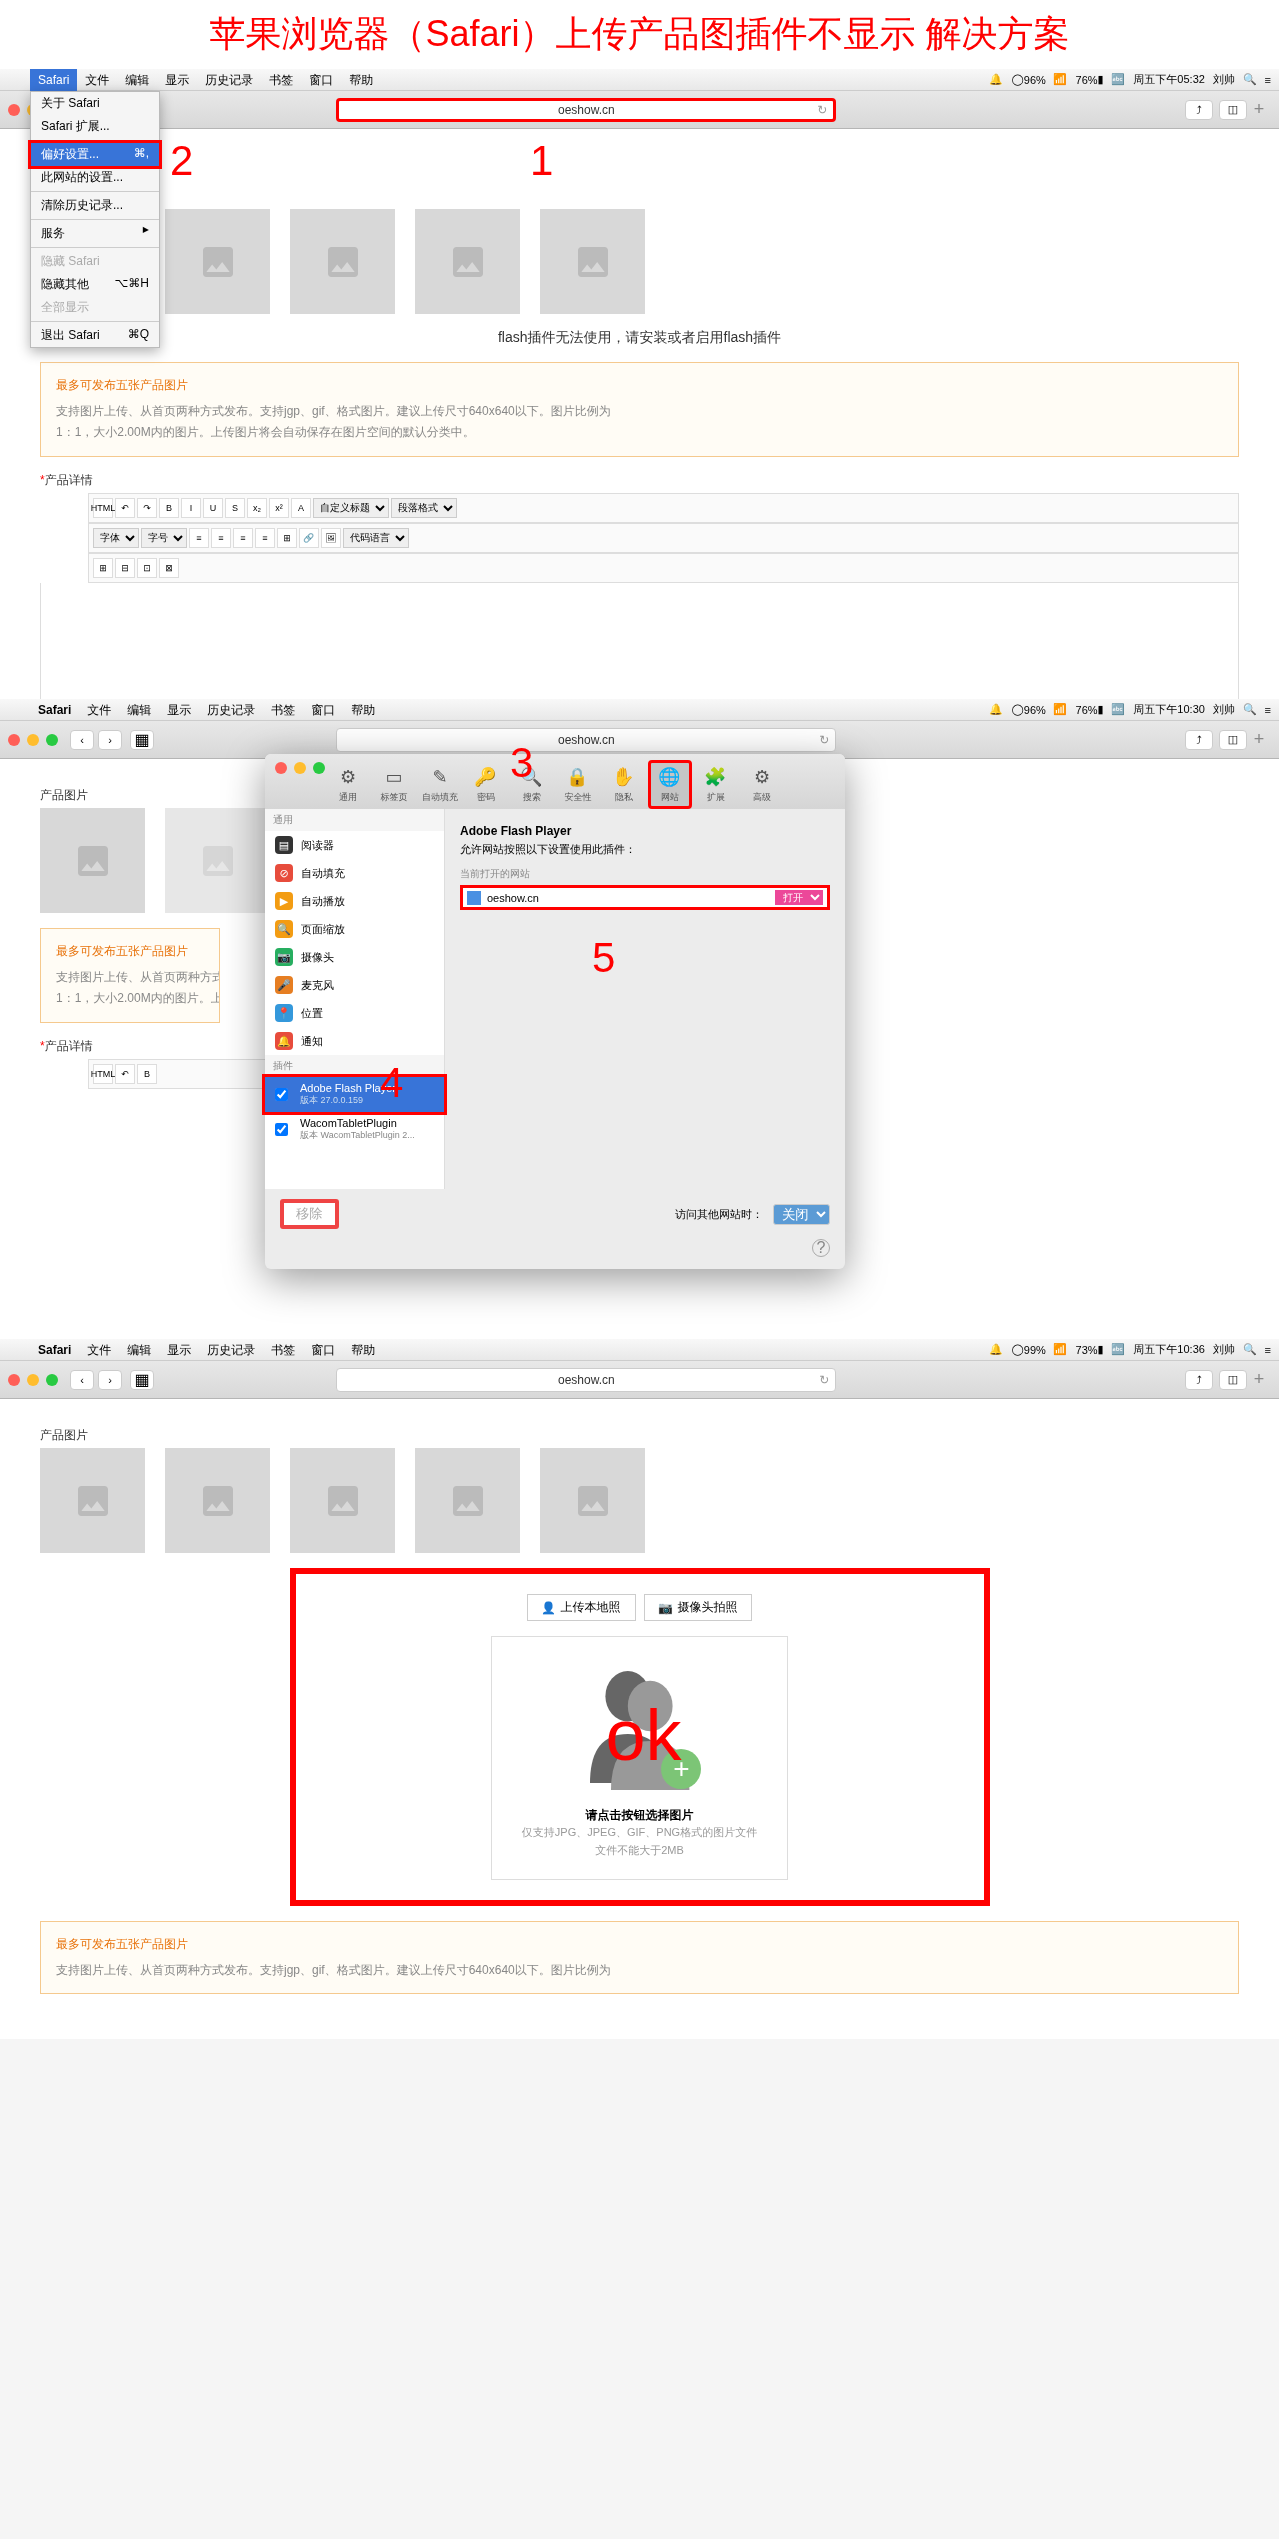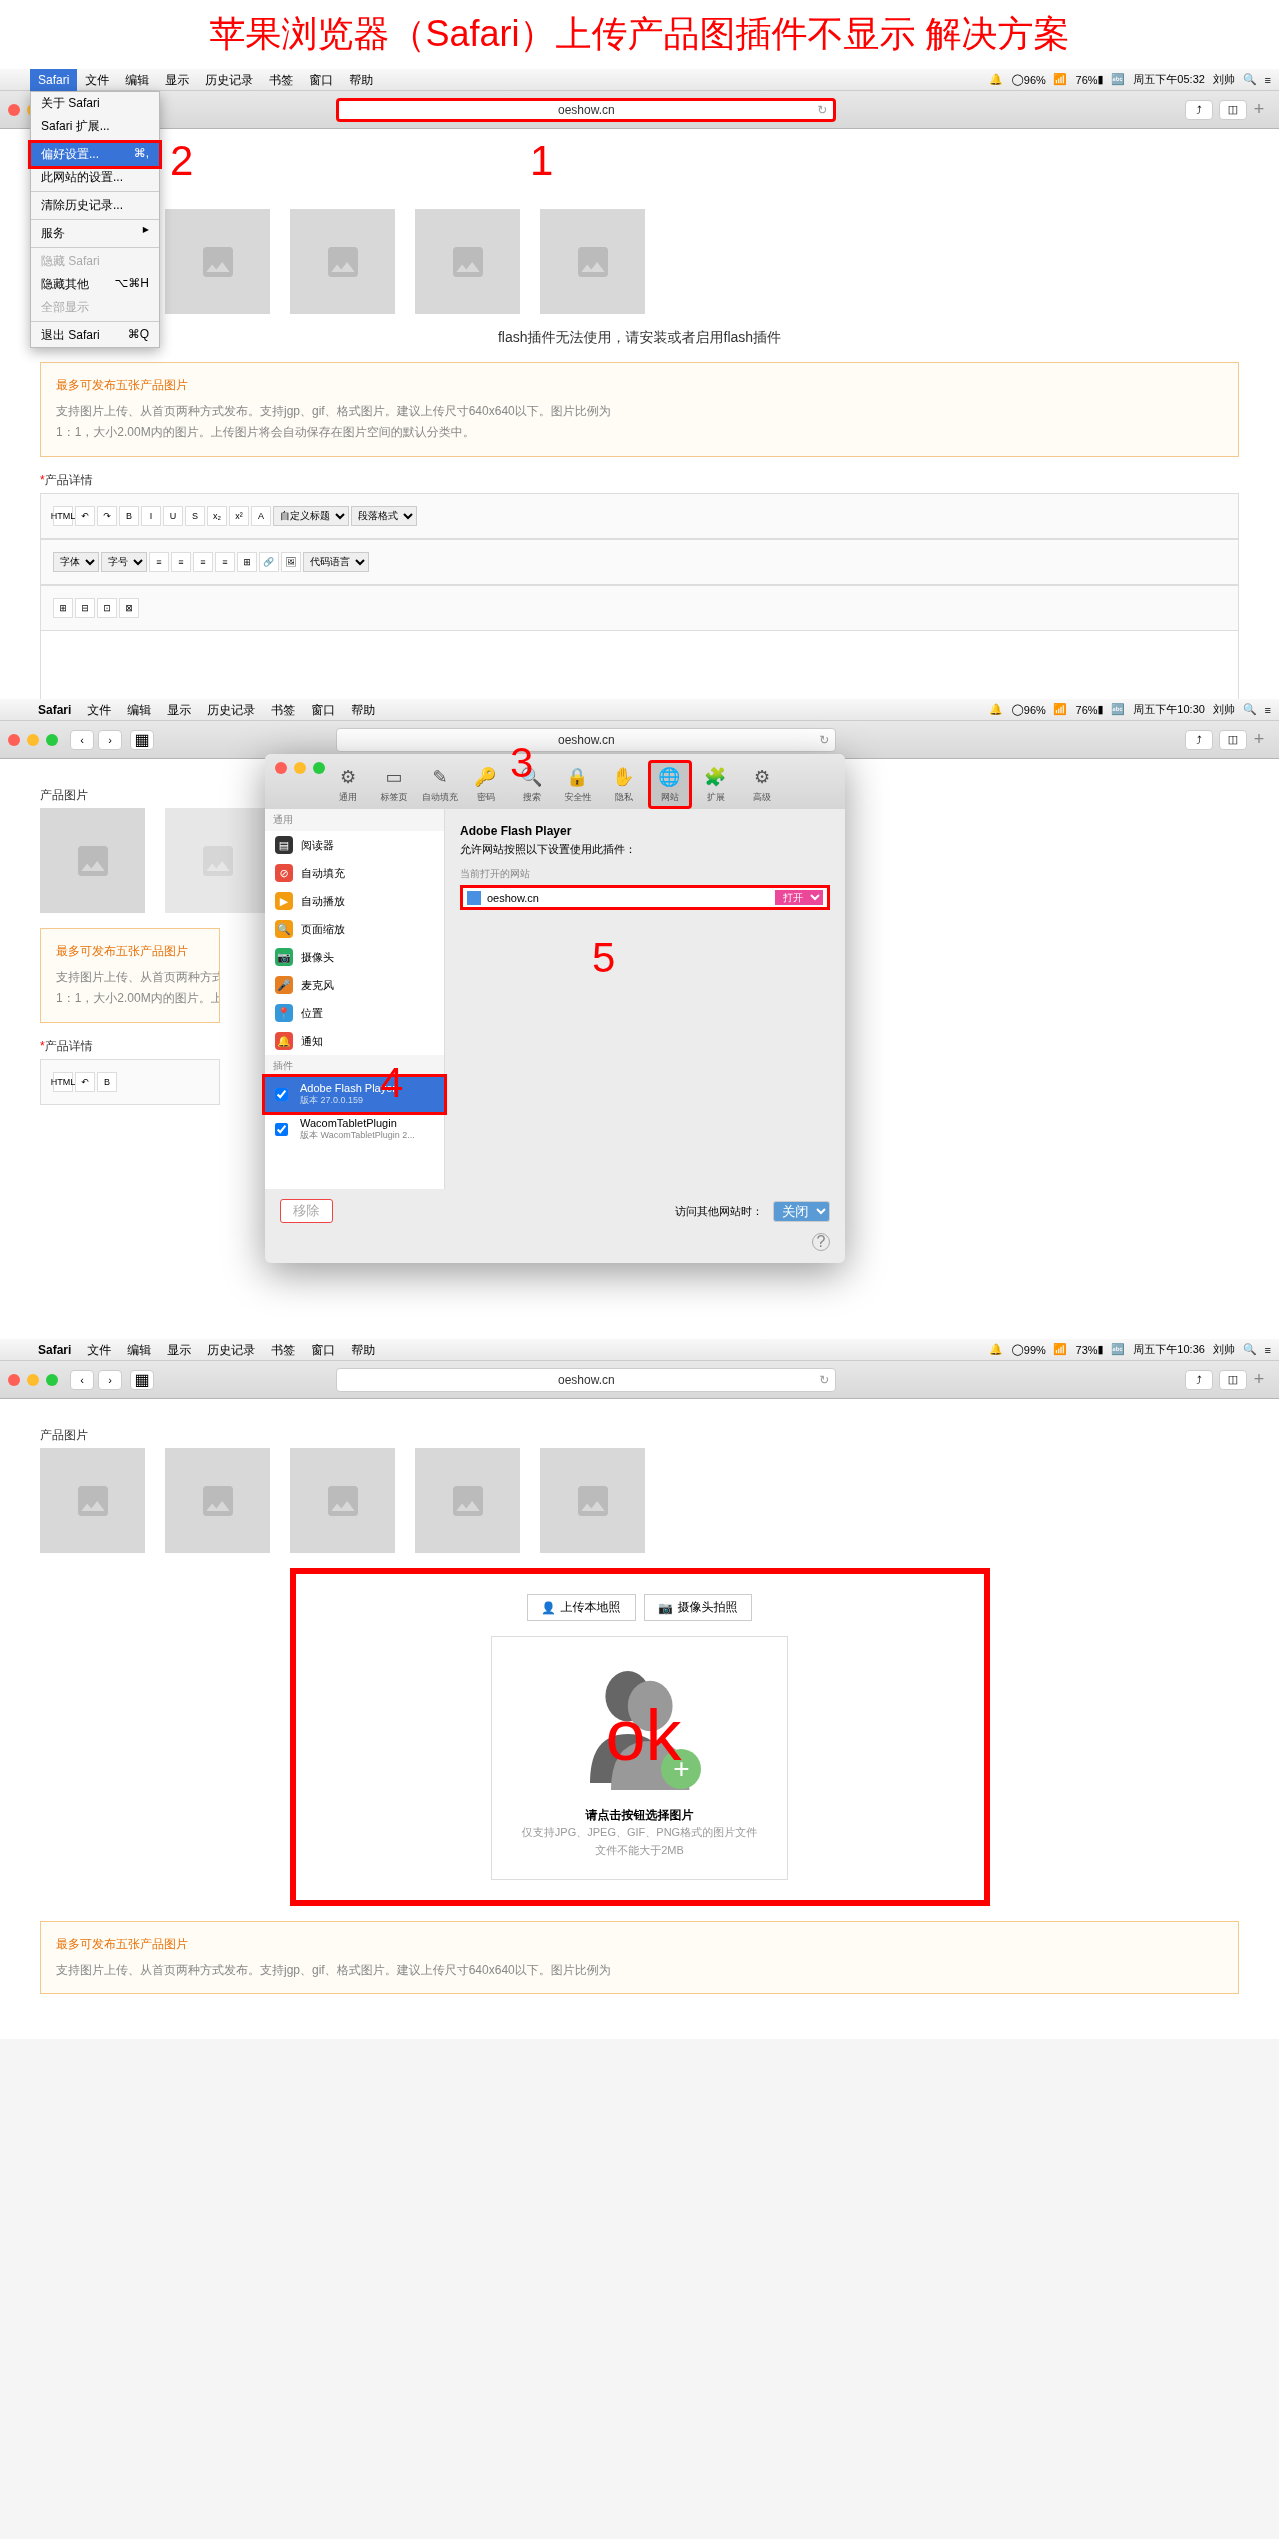--- a/index.html
+++ b/index.html
@@ -43,21 +43,21 @@
 
 .page-content { background: #fff; padding: 20px 40px; min-height: 400px; }
 .img-row { display: flex; gap: 20px; margin-bottom: 15px; }
 .img-placeholder { width: 105px; height: 105px; background: #d8d8d8; display: flex; align-items: center; justify-content: center; }
 .img-placeholder svg { width: 40px; height: 40px; }
 .flash-msg { text-align: center; color: #333; font-size: 14px; margin: 10px 0 15px; }
 .info-box { border: 1px solid #f5c98e; background: #fffcf5; padding: 12px 15px; font-size: 12px; color: #888; line-height: 1.8; margin-bottom: 15px; }
 .info-box .info-title { color: #e8730c; font-weight: normal; margin-bottom: 4px; }
 .section-label { font-size: 12px; color: #333; margin: 8px 0 4px; }
 .section-label .req { color: #ff0000; }
-.editor-toolbar { border: 1px solid #ddd; background: #fafafa; padding: 12px; display: flex; flex-wrap: wrap; gap: 2px; font-size: 10px; }
+.editor-toolbar { border: 1px solid #ddd; background: #fafafa; padding: 4px; display: flex; flex-wrap: wrap; gap: 2px; font-size: 10px; margin-left: 48px; }
 .ed-btn { width: 20px; height: 20px; border: 1px solid #ddd; background: #fff; display: inline-flex; align-items: center; justify-content: center; font-size: 9px; }
 .ed-sel { height: 20px; font-size: 10px; border: 1px solid #ccc; padding: 0 2px; }
 .editor-body { border: 1px solid #ddd; border-top: none; min-height: 140px; background: #fff; }
 
 
 .anno { position: absolute; color: #ff0000; font-size: 42px; font-weight: normal; z-index: 200; font-family: Arial; }
 
 
 .settings-window { position: absolute; left: 265px; top: 55px; width: 580px; background: #ececec; border-radius: 6px; box-shadow: 0 10px 40px rgba(0,0,0,.4); z-index: 150; }
 .settings-titlebar { height: 55px; background: linear-gradient(#e8e8e8,#d5d5d5); border-radius: 6px 6px 0 0; display: flex; align-items: flex-start; padding: 6px 10px; position: relative; }
@@ -75,21 +75,21 @@
 .sidebar-item.selected { background: #3874d8; color: #fff; border: 3px solid #ff0000; margin: -3px; position: relative; }
 .sidebar-item .si-sub { font-size: 9px; color: #888; display: block; }
 .sidebar-item.selected .si-sub { color: #cde; }
 .sidebar-item input[type=checkbox] { margin-right: 4px; }
 .settings-main { flex: 1; padding: 15px; font-size: 11px; }
 .settings-main h4 { font-size: 12px; margin-bottom: 4px; }
 .site-row { display: flex; align-items: center; border: 3px solid #ff0000; padding: 2px 4px; margin-top: 4px; background: #fff; }
 .site-row .site-favicon { width: 14px; height: 14px; background: #4a90e2; margin-right: 6px; }
 .site-row .site-sel { margin-left: auto; background: #ec4899; color: #fff; border: none; font-size: 10px; padding: 1px 4px; }
 .settings-footer { display: flex; align-items: center; padding: 10px 15px; font-size: 11px; gap: 10px; }
-.settings-footer .remove-btn { padding: 2px 12px; border: 1px solid #ef4444; border-radius: 3px; background: #fff; color: #aaa; }
+.settings-footer .remove-btn { padding: 2px 12px; border: 4px solid #ef4444; border-radius: 3px; background: #fff; color: #aaa; }
 .settings-footer .other-sel { border: 1px solid #ccc; border-radius: 3px; padding: 1px 4px; background: #5b9bd5; color: #fff; }
 .help-icon { margin-left: auto; width: 18px; height: 18px; border: 1px solid #aaa; border-radius: 50%; display: flex; align-items: center; justify-content: center; color: #888; }
 
 
 .upload-area { border: 6px solid #ff0000; padding: 20px; margin: 15px auto; width: 700px; display: flex; flex-direction: column; align-items: center; position: relative; }
 .upload-tabs { display: flex; gap: 8px; margin-bottom: 15px; }
 .upload-tab { border: 1px solid #ccc; padding: 4px 14px; font-size: 12px; background: #fff; display: flex; align-items: center; gap: 4px; }
 .upload-box { border: 1px solid #ddd; padding: 20px 30px; text-align: center; font-size: 12px; }
 .upload-avatar { width: 140px; height: 140px; margin: 0 auto 10px; position: relative; }
 .upload-avatar .silhouette { fill: #666; }

